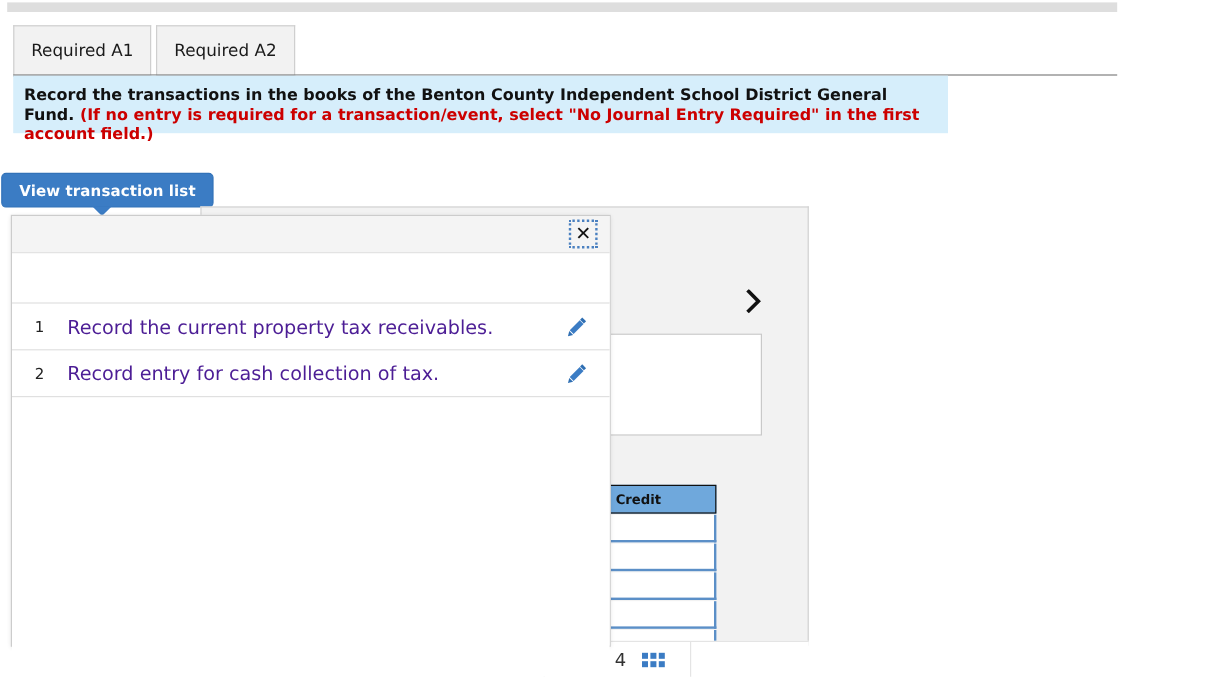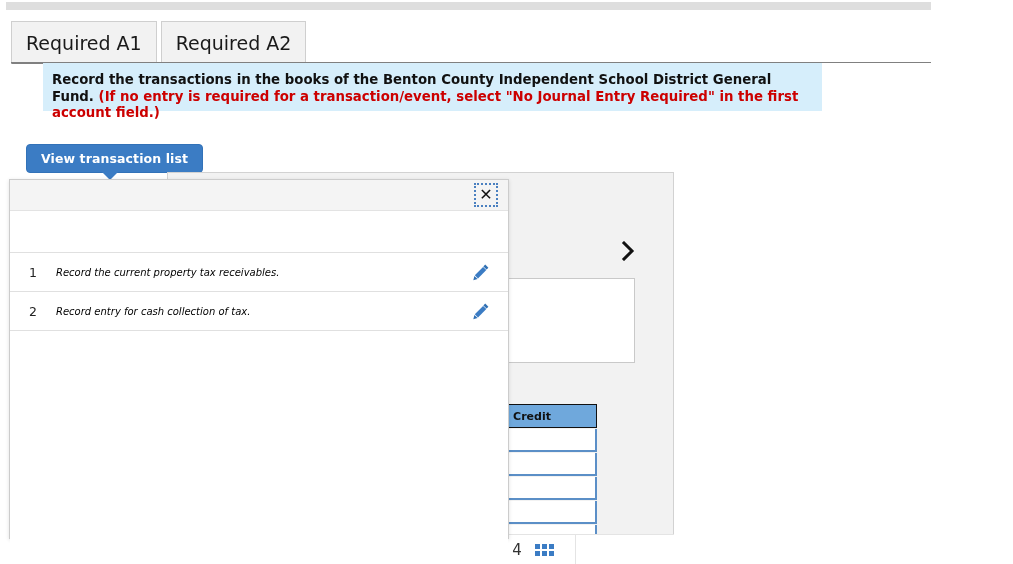--- a/index.html
+++ b/index.html
@@ -26,21 +26,21 @@
     width: 931px; height: 510px;
     background: #ffffff;
   }
 
   
   .tabs { position: absolute; left: 11px; top: 2px; height: 48px; display: flex; align-items: flex-end; }
   .tab {
     height: 43px;
     padding: 0 14px;
     display: flex; align-items: center;
-    font-size: 19px; color: #1a1a1a;
+    font-size: 14px; color: #1a1a1a;
     background: #f2f2f2;
     border: 1px solid #cfcfcf;
     border-bottom: 1px solid #808080;
     margin-right: 4px;
     cursor: pointer;
     white-space: nowrap;
   }
   .tab.active {
     background: #ffffff;
     border: 1px solid #808080;
@@ -56,26 +56,25 @@
   
   .banner {
     position: absolute; left: 11px; top: 49px;
     width: 779px; height: 48px;
     background: #d6eefb;
     padding: 9px 12px 0 9px;
     font-size: 13.3px;
     line-height: 16.5px;
     color: #111111;
     font-weight: 600;
-    margin-left: 32px;
   }
   .banner .hint { color: #cc0000; font-weight: 600; }
 
   
-  .vtl-wrap { position: absolute; left: 26px; top: 130px; }
+  .vtl-wrap { position: absolute; left: 1px; top: 130px; }
   .vtl-btn {
     display: inline-flex; align-items: center; justify-content: center;
     height: 29px; padding: 0 14px;
     background: #3b7cc4;
     color: #ffffff;
     font-size: 12.5px; font-weight: bold;
     border: 1px solid #3272b8;
     border-radius: 4px;
     cursor: pointer;
     letter-spacing: .1px;
@@ -170,21 +169,21 @@
     border-top: 1px solid #e0e0e0;
     background: #ffffff;
     padding: 0 0 0 0;
   }
   .txn-num {
     width: 46px; text-align: center;
     font-size: 12.5px; color: #222222;
   }
   .txn-text {
     flex: 1;
-    font-size: 10px; color: #000000; font-style: italic;
+    font-size: 16px; color: #4c1d95;
   }
   .txn-edit {
     width: 54px; display: flex; align-items: center; justify-content: center;
     cursor: pointer;
   }
   .pop-body-fill { border-top: 1px solid #e0e0e0; height: 100%; background: #ffffff; }
 
   
   .bottom-nav {
     position: absolute; left: 337px; top: 534px;

